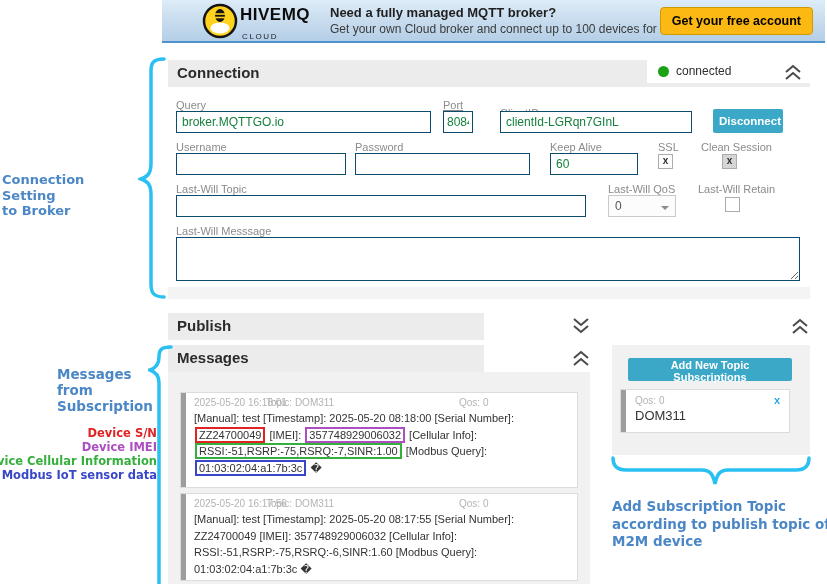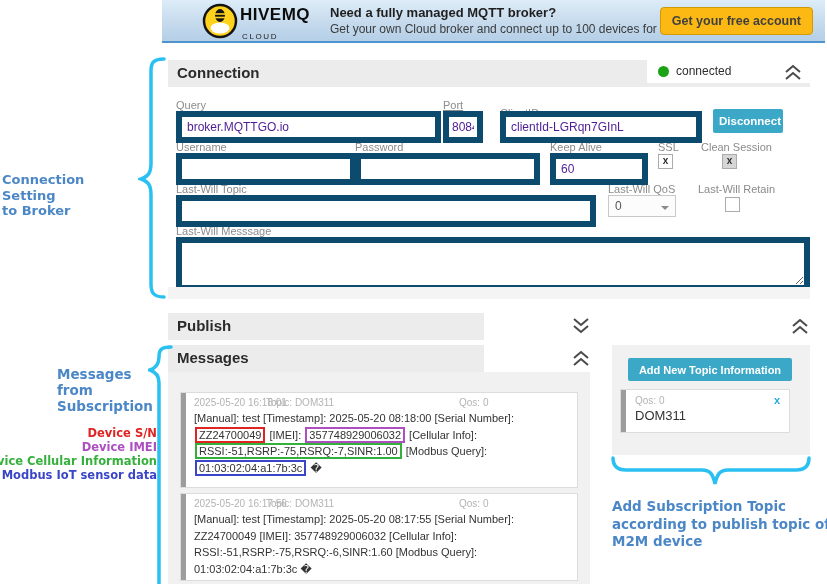--- a/index.html
+++ b/index.html
@@ -9,36 +9,36 @@
   
   .banner{position:absolute;left:162px;top:0;width:663px;height:41px;
           background:linear-gradient(180deg,#ddecf8 0%,#c4d9ec 60%,#b4cfe7 100%);
           border-bottom:2px solid #4f93ce;}
   .logo-circle{position:absolute;left:40px;top:3px;}
   .brand{position:absolute;left:78px;top:6px;font-weight:800;font-size:17px;letter-spacing:.5px;color:#0c0c0c;line-height:17px;}
   .brand-sub{position:absolute;left:80px;top:32px;font-weight:normal;font-size:8px;letter-spacing:1.6px;color:#1d1d1d;}
   .banner-headline{position:absolute;left:168px;top:5px;font-size:13px;font-weight:bold;color:#1f1f1f;}
   .banner-subline{position:absolute;left:168px;top:22px;font-size:12px;color:#3b3b3b;}
   .cta-btn{position:absolute;right:12px;top:7px;height:26px;line-height:26px;padding:0 11px;
-           border:1px solid #d09a00;border-radius:4px;font-size:12.5px;font-weight:bold;color:#404040;cursor:pointer;}
+           border:1px solid #d09a00;border-radius:4px;font-size:12.5px;font-weight:bold;color:#000000;cursor:pointer;}
 
   
   .bar{position:absolute;height:27px;background:#ececec;}
   .bar-title{position:absolute;left:9px;top:4px;font-size:15px;font-weight:bold;color:#2b2b2b;}
   .chev{position:absolute;cursor:pointer;}
   .chev path{stroke:#4a4a4a;stroke-width:2;fill:none;}
 
   
   .conn-body{position:absolute;left:168px;top:87px;width:642px;height:200px;background:#fff;}
   .conn-foot{position:absolute;left:168px;top:287px;width:642px;height:12px;background:#f4f4f4;}
   .status-box{position:absolute;right:0;top:0;width:163px;height:23px;background:#fff;}
   .status-dot{position:absolute;left:11px;top:6px;width:11px;height:11px;border-radius:50%;}
   .status-text{position:absolute;left:29px;top:4px;font-size:12px;color:#2e2e2e;}
   .flabel{position:absolute;font-size:11px;color:#8b8b8b;}
-  .finput{position:absolute;height:20px;border:6px solid #0c4a6e;font-size:12px;color:#4c1d95;
+  .finput{position:absolute;height:20px;border:1px solid #0c4a6e;font-size:12px;color:#15803d;
           padding:0 5px;font-family:"Liberation Sans",sans-serif;background:#fff;box-sizing:content-box;}
   .btn-teal{position:absolute;border:none;border-radius:2px;color:#fff;font-weight:bold;
             font-family:"Liberation Sans",sans-serif;cursor:pointer;}
   .cb{position:absolute;width:13px;height:13px;border:1px solid #ababab;background:#fff;
       font-size:10px;font-weight:bold;color:#2e2e2e;text-align:center;line-height:12px;cursor:pointer;}
   .cb.disabled{background:#d6d6d6;}
   .selectbox{position:absolute;width:54px;height:20px;border:1px solid #c9c9c9;background:#fcfcfc;
              font-size:12px;color:#555;display:flex;align-items:center;justify-content:space-between;
              padding:0 6px;cursor:pointer;}
   .caret{width:0;height:0;border:4px solid transparent;border-top-color:#8b8b8b;margin-top:7px;}
@@ -171,21 +171,21 @@
       <div class="msg-qos">Qos: 0</div>
       <div class="msg-body"><span>[Manual]: test [Timestamp]: 2025-05-20 08:17:55 [Serial Number]: ZZ24700049 [IMEI]: 357748929006032 [Cellular Info]: RSSI:-51,RSRP:-75,RSRQ:-6,SINR:1.60 [Modbus Query]: 01:03:02:04:a1:7b:3c �</span></div>
     </div>
   </div>
 
   <svg class="chev" style="left:789px;top:316px;" width="22" height="20" viewBox="0 0 22 20">
     <path d="M4 10 L11 4 L18 10"></path>
       <path d="M4 17 L11 11 L18 17"></path>
   </svg>
   <div class="sub-panel">
-    <button class="btn-teal" style="left: 16px; top: 13px; width: 164px; height: 23px; font-size: 11px; background: rgb(59, 168, 200);">Add New Topic Information</button>
+    <button class="btn-teal" style="left: 16px; top: 13px; width: 164px; height: 23px; font-size: 11px; background: rgb(59, 168, 200);">Add New Topic Subscriptions</button>
     <div class="sub-card">
       <div class="accent"></div>
       <div class="sub-qos">Qos: 0</div>
       <div class="sub-topic">DOM311</div>
       <div class="sub-remove">x</div>
     </div>
   </div>
 
   <svg class="brace" style="left: 138px; top: 56px; color: rgb(43, 192, 242);" width="30" height="246" viewBox="0 0 30 246">
     <path d="M26 3 C15 3 13 7 13 15 L13 107 C13 116 11 120 3 123 C11 126 13 130 13 139 L13 228 C13 236 15 241 26 241"></path>

